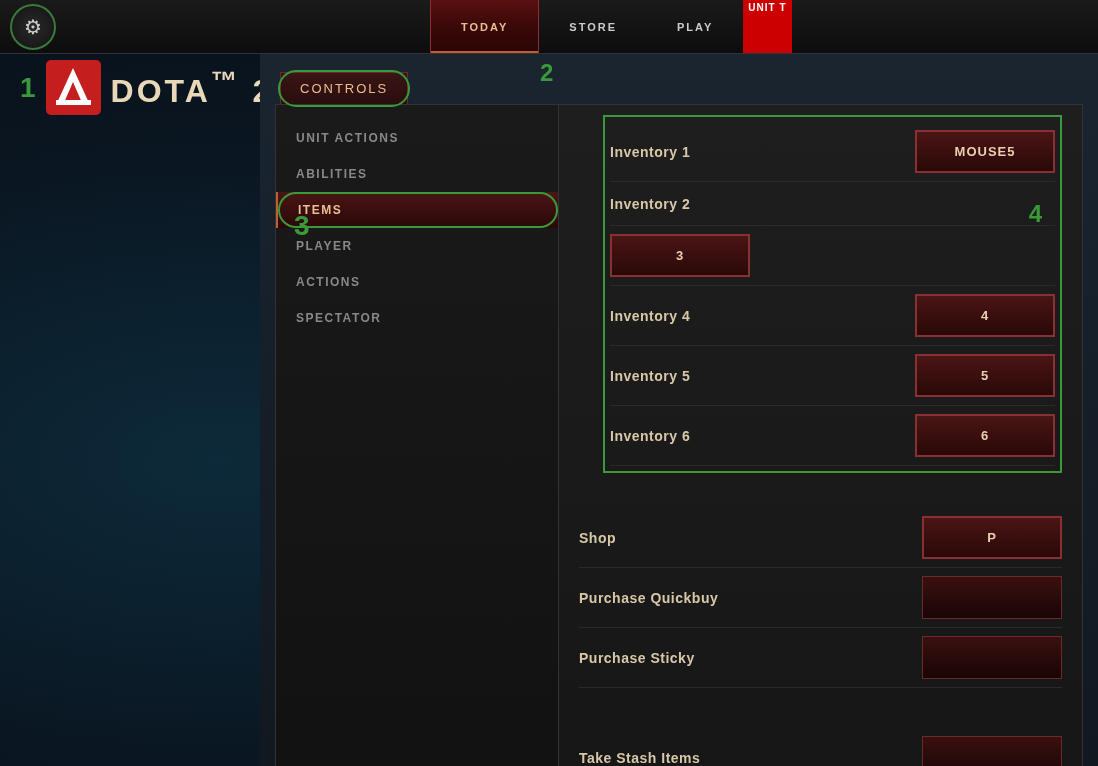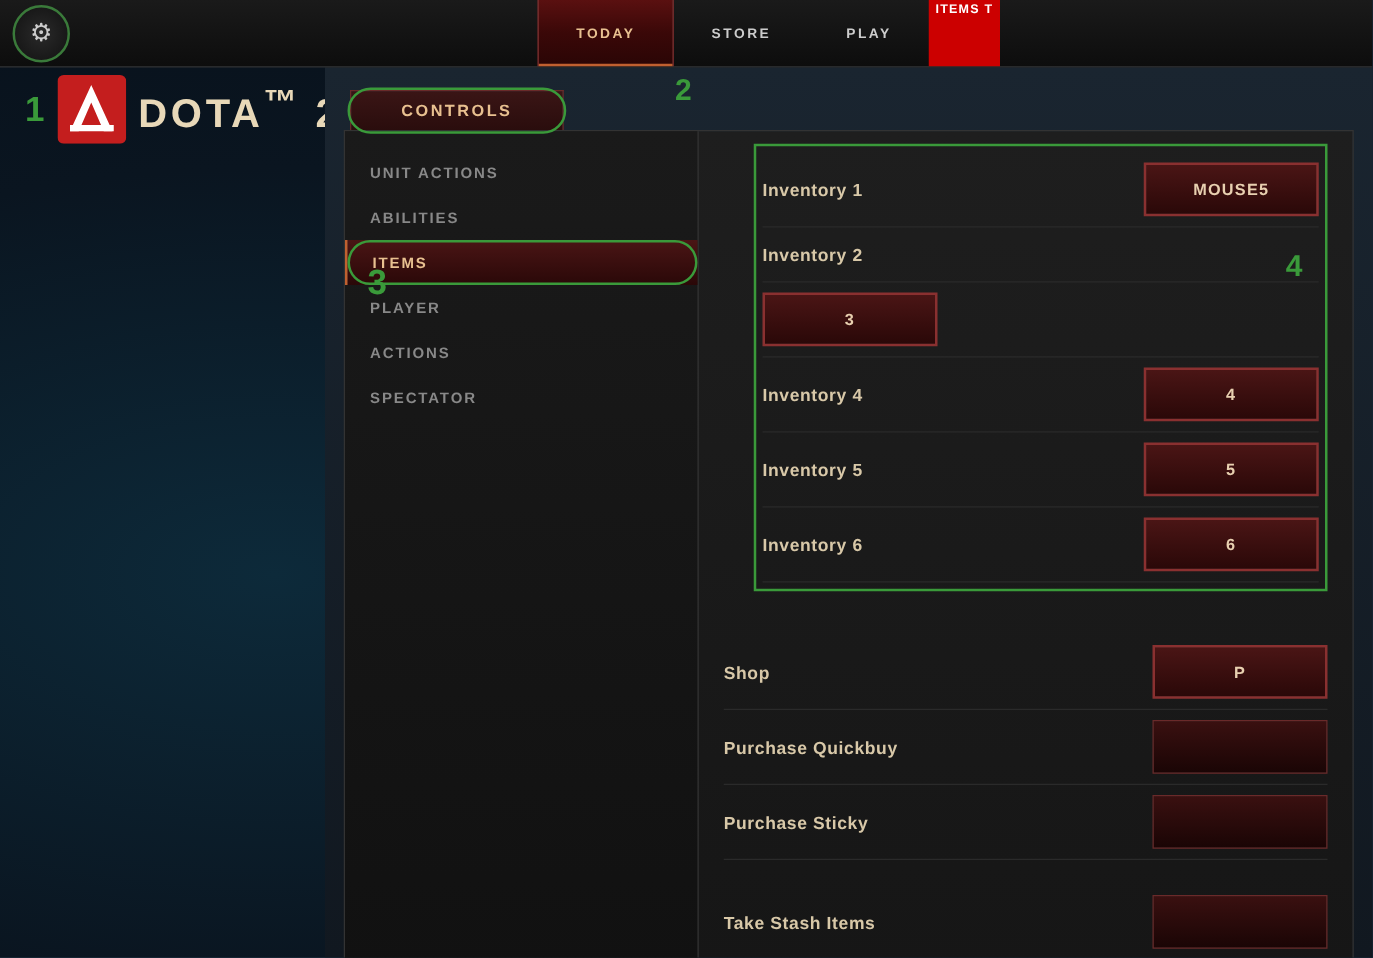--- a/index.html
+++ b/index.html
@@ -157,23 +157,23 @@
       position: absolute;
       left: 280px;
       top: 5px;
       color: #3a9a3a;
       font-size: 24px;
       font-weight: bold;
       z-index: 10;
     }
 
     .tab-btn {
-      padding: 8px 40px;
+      padding: 8px 19px;
       font-size: 13px;
-      font-weight: bold;
+      font-weight: normal;
       letter-spacing: 2px;
       cursor: pointer;
       border: none;
       background: transparent;
       color: #888;
       position: relative;
     }
 
     .tab-btn.active {
       color: #e8c090;
@@ -242,20 +242,21 @@
     }
 
     
     .right-content {
       flex: 1;
       padding: 10px 20px;
     }
 
     
     .binding-section {
+      margin-bottom: 20px;
     }
 
     .binding-row {
       display: flex;
       align-items: center;
       padding: 8px 0;
       border-bottom: 1px solid #2a2a2a;
       min-height: 44px;
     }
 
@@ -310,21 +311,21 @@
 <div class="bg"></div>
 
 <div class="topbar">
   <div class="topbar-left">
     <div class="gear-btn">⚙</div>
   </div>
   <div class="topbar-nav">
     <button class="nav-btn active">TODAY</button>
     <button class="nav-btn">STORE</button>
     <button class="nav-btn">PLAY</button>
-    <div class="live-badge">ITEMS T</div>
+    <div class="live-badge">UNIT T</div>
   </div>
 </div>
 
 <div class="logo-area">
   <span class="step-number">1</span>
 
   <svg class="dota-logo" viewBox="0 0 55 55" xmlns="http://www.w3.org/2000/svg">
     <rect width="55" height="55" fill="#c41e1e" rx="5"></rect>
     <polygon points="10,45 27,8 44,45 37,45 27,22 17,45" fill="white"></polygon>
     <rect x="10" y="40" width="35" height="5" fill="white"></rect>

